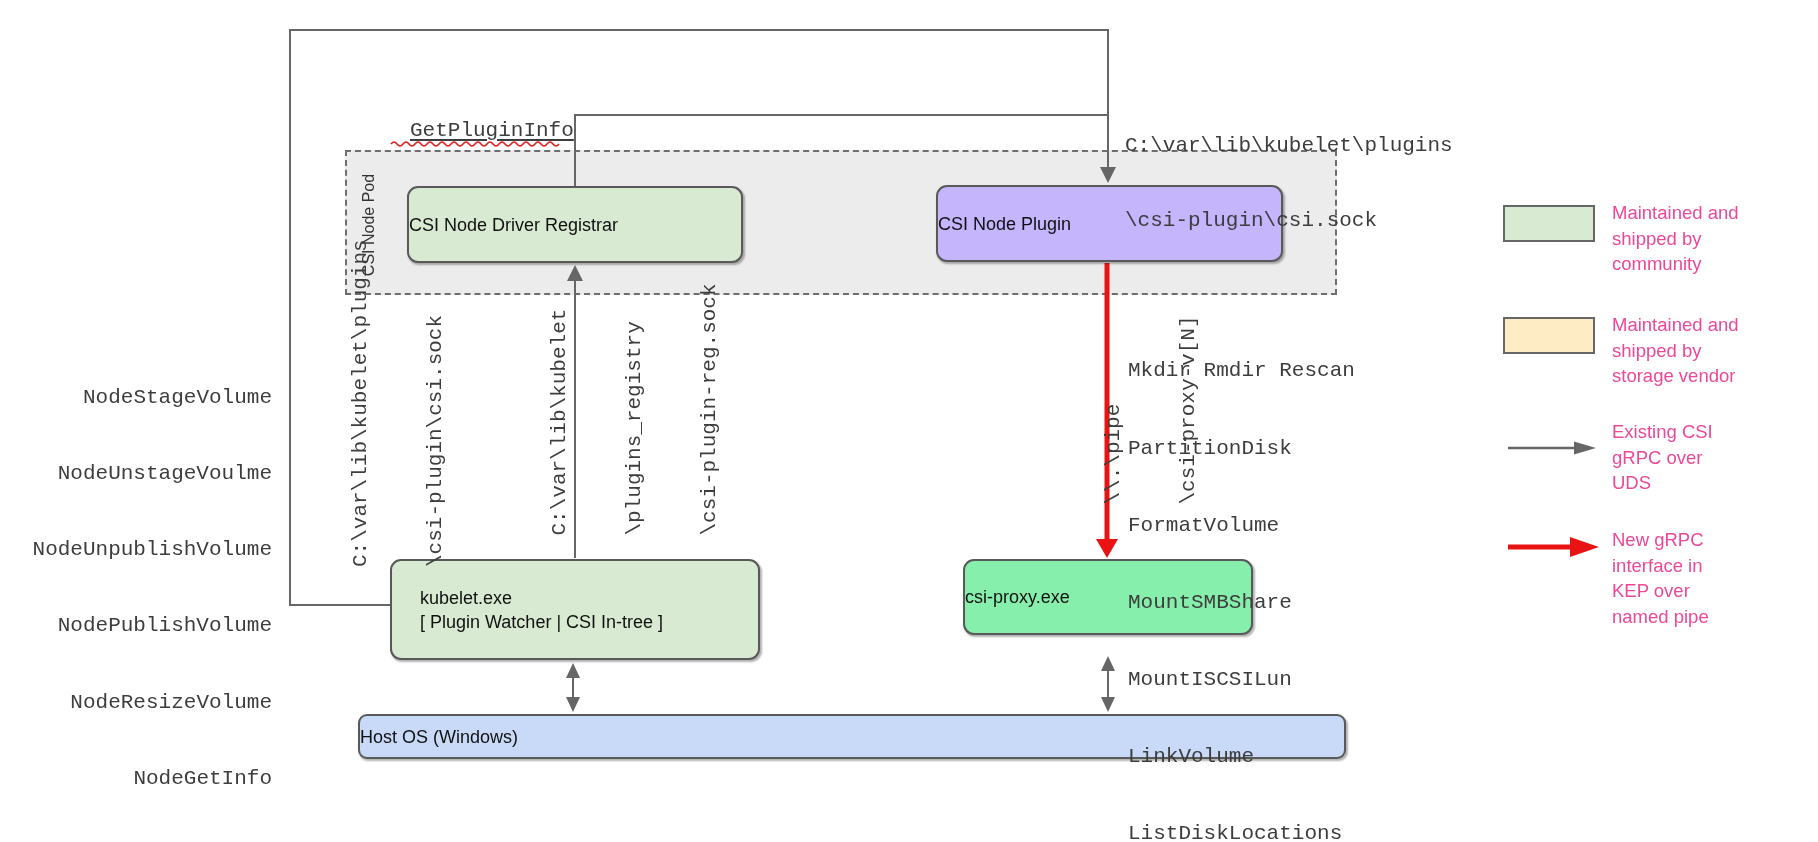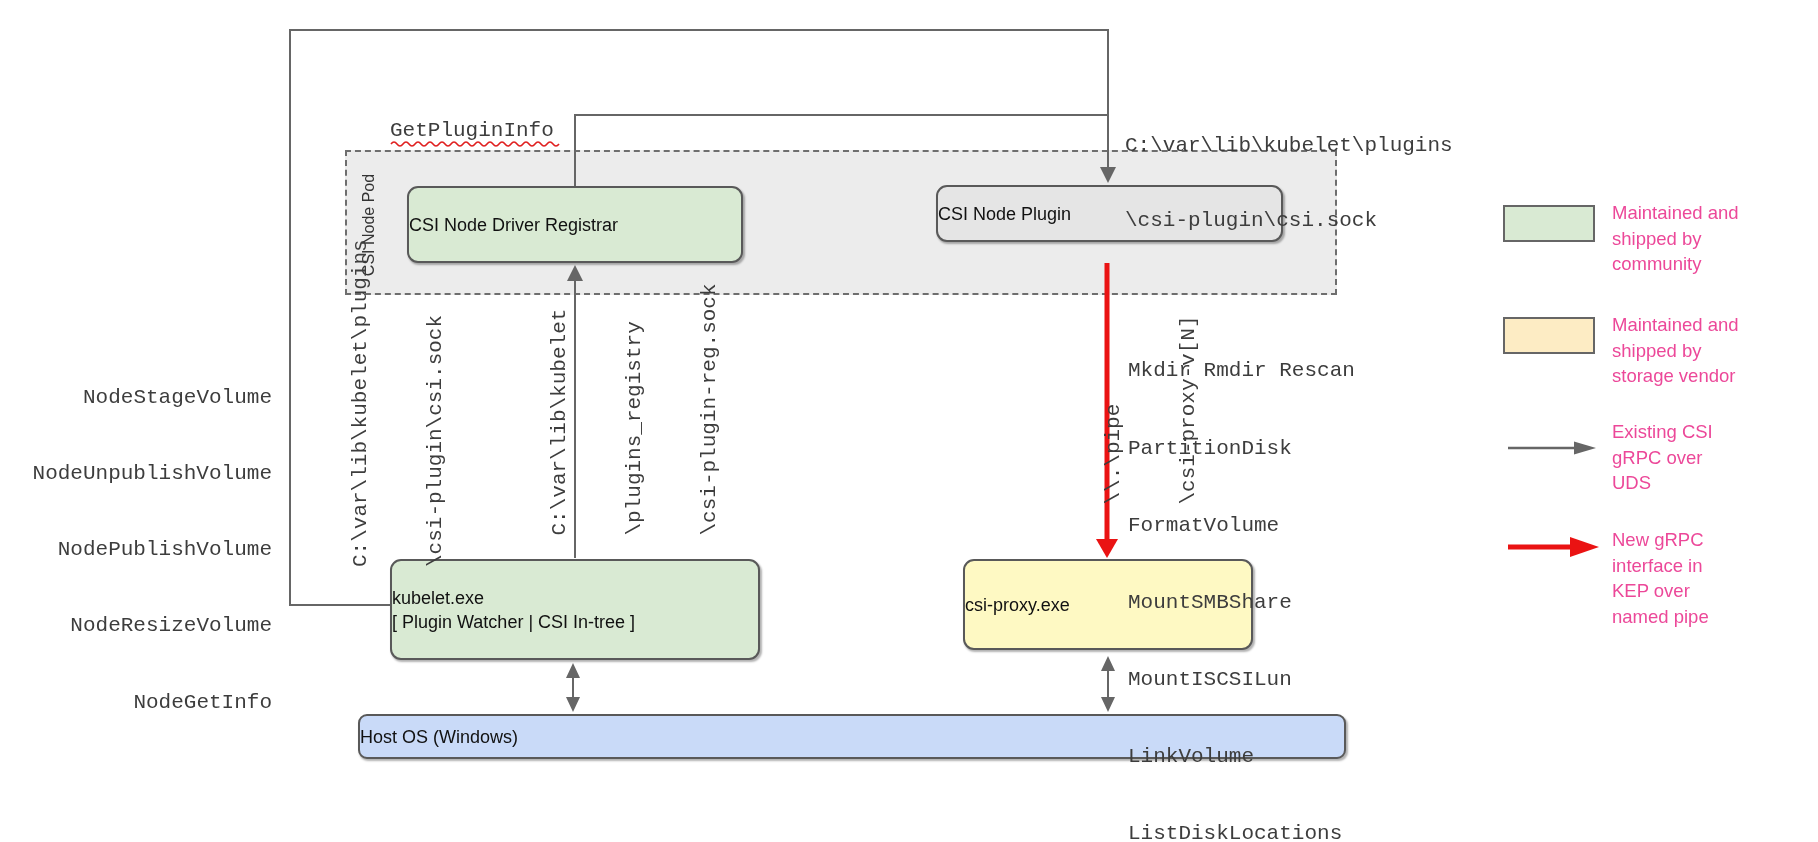--- a/index.html
+++ b/index.html
@@ -11,22 +11,22 @@
   .box{position:absolute;z-index:3;box-sizing:border-box;border:2px solid #595959;border-radius:11px;
        display:flex;flex-direction:column;align-items:flex-start;justify-content:center;text-align:center;
        font-size:18px;color:#111;box-shadow:1.5px 2px 2px rgba(0,0,0,.3);line-height:24px;}
   .mono{font-family:"Liberation Mono","DejaVu Sans Mono",monospace;color:#3d3d3d;
         font-size:21px;white-space:pre;}
   .mlist{position:absolute;z-index:4;}
   .vtext{position:absolute;z-index:4;transform:rotate(-90deg);transform-origin:center center;}
   .vtext div{white-space:pre;}
   .podlabel{position:absolute;z-index:4;transform:rotate(-90deg);transform-origin:center center;
             font-size:16px;color:#333;text-align:center;white-space:pre;}
-  .gpi{position:absolute;z-index:4;text-decoration-thickness:1.5px;
-       text-underline-offset:3px;line-height:25px;}
+  .gpi{position:absolute;z-index:4;text-decoration:underline;text-decoration-thickness:1.5px;
+       text-underline-offset:3px;line-height:25px;margin-left:20px;}
   .toppath{position:absolute;z-index:4;line-height:25px;}
   .legend-swatch{position:absolute;z-index:4;width:92px;height:37px;box-sizing:border-box;
                  border:2px solid #666;}
   .legend-text{position:absolute;z-index:4;font-size:18.5px;line-height:25.5px;color:#ec4899;}
   .legend-arrow{position:absolute;z-index:4;}
 </style>
 </head>
 <body>
 
 <div class="canvas">
@@ -54,30 +54,30 @@
     <path d="M1101 671 L1115 671 L1108 656 Z" fill="#666"></path>
     <path d="M1101 697 L1115 697 L1108 712 Z" fill="#666"></path>
 
     <path d="M391 144 q3 -4 6 0 t6 0 t6 0 t6 0 t6 0 t6 0 t6 0 t6 0 t6 0 t6 0 t6 0 t6 0 t6 0 t6 0 t6 0 t6 0 t6 0 t6 0 t6 0 t6 0 t6 0 t6 0 t6 0 t6 0 t6 0 t6 0 t6 0 t6 0" fill="none" stroke="#e02020" stroke-width="1.6"></path>
   </svg>
 
   <div class="box" style="left:407px;top:186px;width:336px;height:77px;background:#d9ead3;">
     <div>CSI Node Driver Registrar</div>
   </div>
 
-  <div class="box" style="left:936px;top:185px;width:347px;height:57px;background:#e5e5e5;">
+  <div class="box" style="left:936px;top:185px;width:347px;height:77px;background:#c4b5fd;">
     <div>CSI Node Plugin</div>
   </div>
 
-  <div class="box" style="left:390px;top:559px;width:370px;height:101px;background:#d9ead3;">
+  <div class="box" style="left:390px;top:559px;width:370px;height:101px;background:#d9ead3;padding-left:28px;">
     <div>kubelet.exe</div>
     <div>[ Plugin Watcher | CSI In-tree ]</div>
   </div>
 
-  <div class="box" style="left:963px;top:559px;width:290px;height:91px;background:#fef9c3;">
+  <div class="box" style="left:963px;top:559px;width:290px;height:76px;background:#86efac;">
     <div>csi-proxy.exe</div>
   </div>
 
   <div class="box" style="left:358px;top:714px;width:988px;height:45px;border-radius:9px;background:#c9daf8;">
     <div>Host OS (Windows)</div>
   </div>
 
   <div class="podlabel" style="left:317px;top:213px;width:110px;height:24px;">CSI Node Pod</div>
 
   <span class="gpi mono" style="left:390px;top:118px;">GetPluginInfo</span>
@@ -98,20 +98,21 @@
     <div>\csi-plugin-reg.sock</div>
   </div>
 
   <div class="vtext mono" style="left:978px;top:382px;width:195px;height:50px;line-height:25px;">
     <div>\\.\pipe</div>
     <div>\csi-proxy-v[N]</div>
   </div>
 
   <div class="mlist mono" style="left:20px;top:334px;width:252px;text-align:right;line-height:25.4px;">
     <div>NodeStageVolume</div>
+    <div>NodeUnstageVoulme</div>
     <div>NodeUnpublishVolume</div>
     <div>NodePublishVolume</div>
     <div>NodeResizeVolume</div>
     <div>NodeGetInfo</div>
     
     
   </div>
 
 
   <div class="mlist mono" style="left:1128px;top:307px;line-height:25.7px;">

